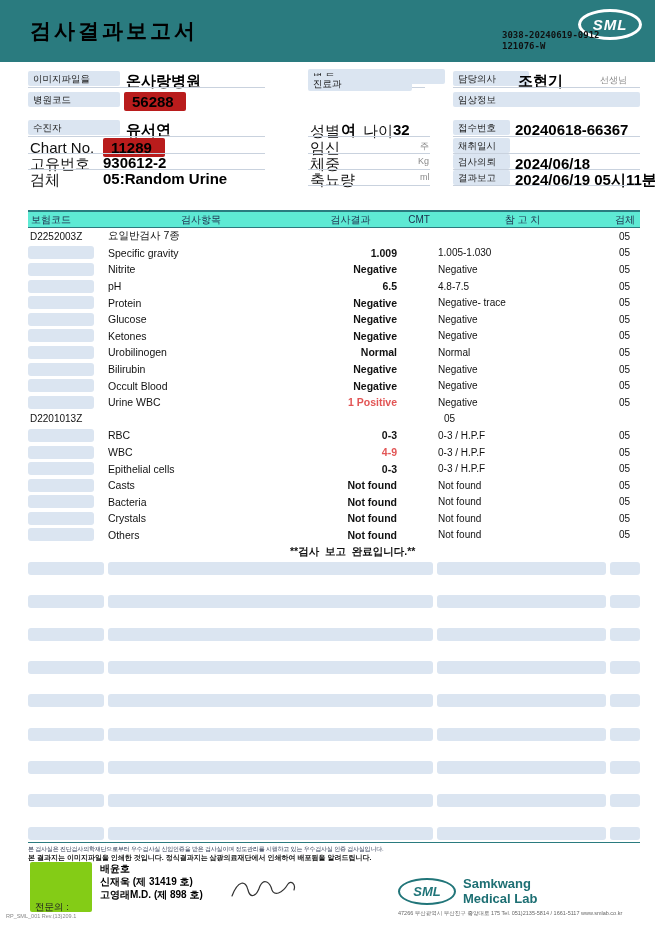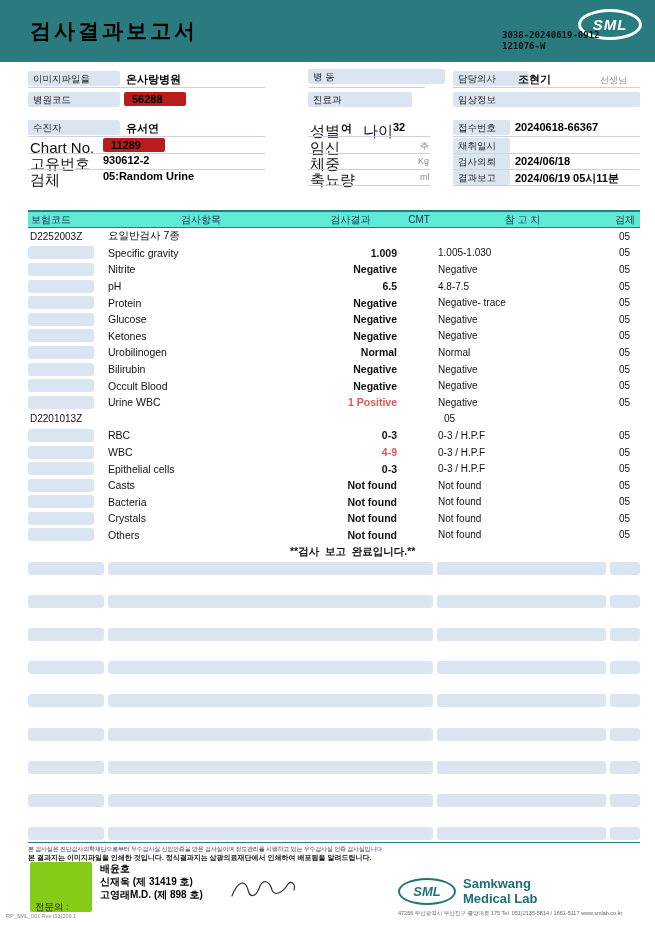--- a/index.html
+++ b/index.html
@@ -10,21 +10,21 @@
   
   .topbar{position:absolute;left:0;top:0;width:655px;height:62px;background:#2a7b7f}
   .report-title{position:absolute;left:30px;top:17px;color:#000000;font-size:21px;font-weight:bold;letter-spacing:3px}
   .logo-ellipse{position:absolute;left:578px;top:9px;width:64px;height:31px;border:3px solid #fff;border-radius:50%;display:flex;align-items:center;justify-content:center}
   .logo-ellipse span{color:#fff;font-weight:bold;font-style:italic;font-size:15px;letter-spacing:1px}
   .doc-no{position:absolute;left:502px;top:30px;font-family:"DejaVu Sans Mono",monospace;font-size:9px;font-weight:bold;color:#101010;line-height:11px}
 
   
   .lbl{position:absolute;background:#dbe5f1;font-size:9.5px;color:#222;height:15px;line-height:15px;padding:0 5px;border-radius:2px;white-space:nowrap}
   .plain-lbl{position:absolute;font-size:15px;color:#111;white-space:nowrap}
-  .val{position:absolute;font-size:11px;font-weight:bold;color:#000;white-space:nowrap}
+  .val{position:absolute;font-size:15px;font-weight:bold;color:#000;white-space:nowrap}
   .val.pillv{background:#b91c1c;border-radius:2px;padding:1px 8px}
   .unit{position:absolute;font-size:9px;color:#8a8a8a;white-space:nowrap}
   .uline{position:absolute;height:1px;background:#c9d2de}
 
   
   .tbl{position:absolute;left:28px;top:210px;width:612px;border-bottom:1px solid #2a7b7f}
   .thead{display:grid;grid-template-columns:76px 194px 105px 32px 175px 30px;background:#5eead4;border-top:2px solid #2a7b7f;border-bottom:1px solid #2a7b7f;height:18px;align-items:center;font-size:10px;color:#1c2b4a}
   .thead .h{text-align:center;white-space:nowrap}
   .thead .h.first{text-align:left;padding-left:3px}
   .trow{display:grid;grid-template-columns:76px 194px 105px 32px 175px 30px;height:16.6px;align-items:center;font-size:10.5px}
@@ -80,21 +80,21 @@
   <div class="uline" style="left:28px;top:87px;width:237px"></div>
   <div class="lbl" style="left:308px;top:69px;width:137px">병 동</div>
   <div class="uline" style="left:308px;top:87px;width:117px"></div>
   <div class="lbl" style="left:453px;top:71px;width:76px">담당의사</div>
   <div class="val" style="left:518px;top:72px">조현기</div>
   <div class="unit" style="left:600px;top:74px">선생님</div>
   <div class="uline" style="left:453px;top:87px;width:187px"></div>
 
   <div class="lbl" style="left:28px;top:92px;width:92px">병원코드</div>
   <div class="val pillv" style="left:124px;top:92px;min-width:62px">56288</div>
-  <div class="lbl" style="left:308px;top:92px;width:104px">진료과</div>
+  <div class="lbl" style="left:308px;top:76px;width:104px">진료과</div>
   <div class="lbl" style="left:453px;top:92px;width:187px">임상정보</div>
 
   <div class="lbl" style="left:28px;top:120px;width:92px">수진자</div>
   <div class="val" style="left:126px;top:121px">유서연</div>
   <div class="uline" style="left:28px;top:136px;width:237px"></div>
 
   <div class="plain-lbl" style="left:310px;top:122px">성별</div>
   <div class="val" style="left:341px;top:121px">여</div>
   <div class="plain-lbl" style="left:363px;top:122px">나이</div>
   <div class="val" style="left:393px;top:121px">32</div>

